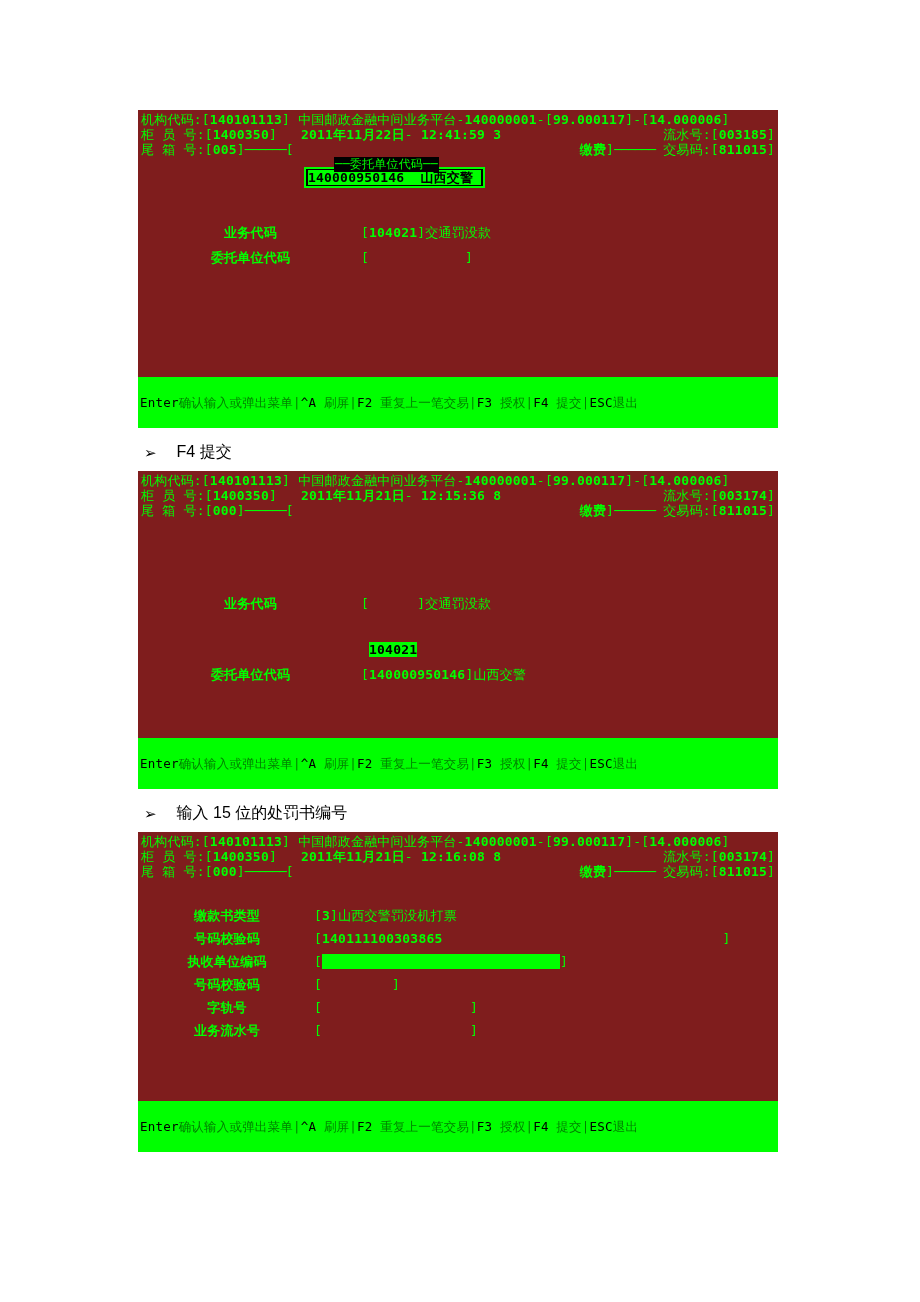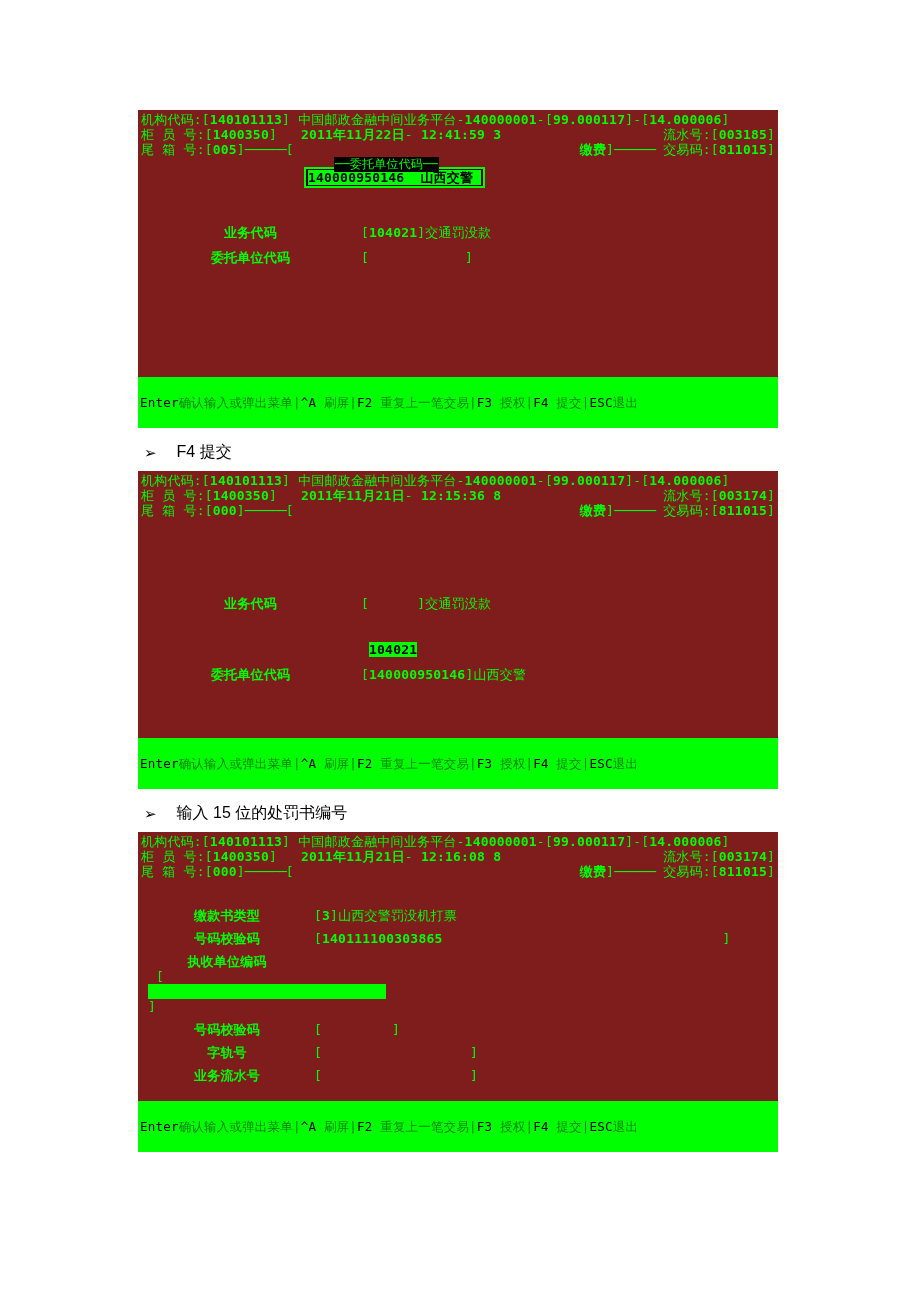--- a/index.html
+++ b/index.html
@@ -283,21 +283,21 @@
         <span class="g">]</span>
       <span class="g">山西交警罚没机打票</span>
     </div>
     <div class="form-row" style="margin-top:8px;">
       <span class="lbl" style="width:158px;">号码校验码</span>
       <span class="g">&nbsp;[</span>
         <span class="bold">140111100303865</span>
       <span class="g" style="display:inline-block;width:280px;"></span>
         <span class="g">]</span>
     </div>
-    <div class="form-row" style="margin-top:8px;flex-direction:column;">
+    <div class="form-row" style="margin-top:8px;">
       <span class="lbl" style="width:158px;">执收单位编码</span>
       <span class="g">&nbsp;[</span>
         <span class="hl-field" style="width:238px;">&nbsp;</span>
         <span class="g">]</span>
     </div>
     <div class="form-row" style="margin-top:8px;">
       <span class="lbl" style="width:158px;">号码校验码</span>
       <span class="g">&nbsp;[</span>
         <span style="display:inline-block;width:70px;"></span>
         <span class="g">]</span>

